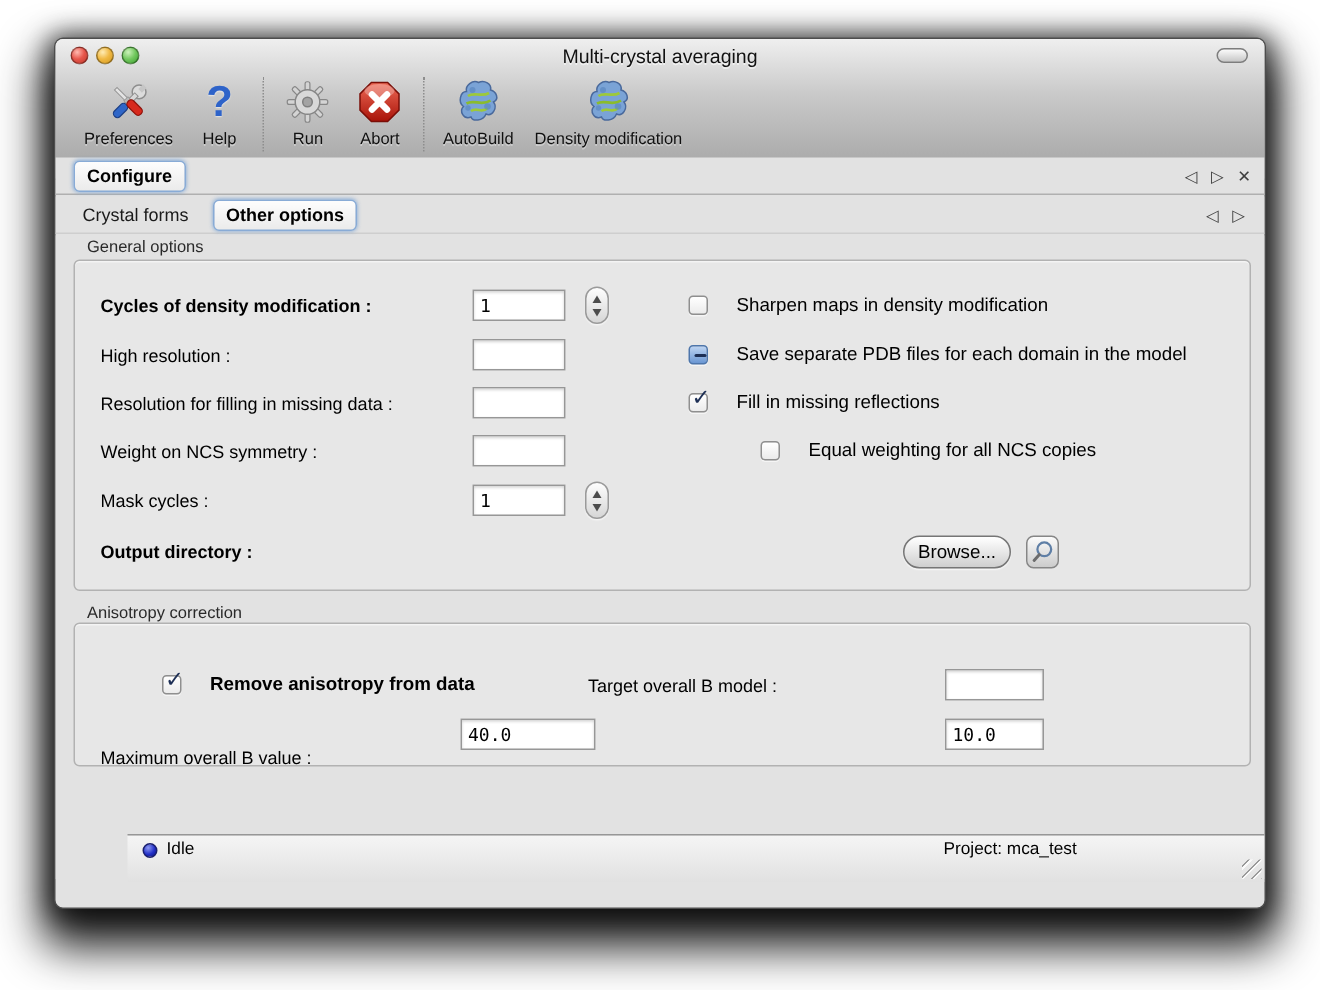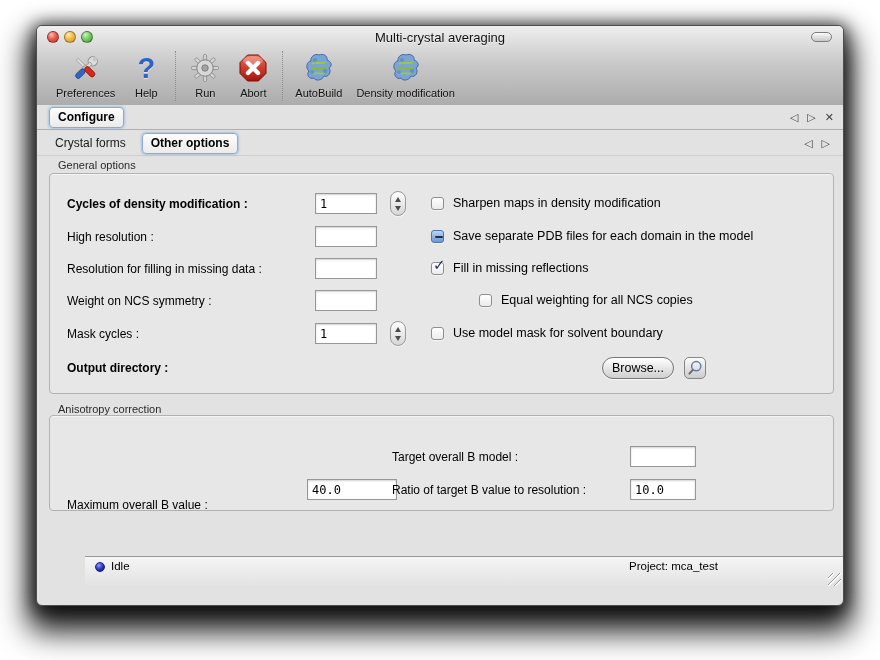--- a/index.html
+++ b/index.html
@@ -68,21 +68,21 @@
             box-shadow:inset 0 1px 2px rgba(0,0,0,.18); border-radius:0; }
   .stepper { position:absolute; width:16px; height:25px; border:1px solid #9a9a9a;
              border-radius:8px; background:linear-gradient(#fefefe,#d6d6d6);
              display:flex; flex-direction:column; align-items:center; justify-content:center;
              gap:4px; box-shadow:0 1px 1px rgba(255,255,255,.6); }
   .tri-up { width:0; height:0; border-left:3.5px solid transparent;
             border-right:3.5px solid transparent; border-bottom:5px solid #4c4c4c; }
   .tri-dn { width:0; height:0; border-left:3.5px solid transparent;
             border-right:3.5px solid transparent; border-top:5px solid #4c4c4c; }
 
-  .cbrow { position:absolute; display:flex; align-items:center; gap:9px; height:16px; }
+  .cbrow { position:absolute; display:flex; align-items:center; gap:19px; height:16px;margin-left:28px; }
   .cb { width:13px; height:13px; border:1px solid #8f8f8f; border-radius:3px;
         background:linear-gradient(#ffffff,#ebebeb); position:relative; flex:0 0 auto;
         box-shadow:0 1px 0 rgba(255,255,255,.6); }
   .cb.checked::after { content:"✓"; position:absolute; left:1px; top:-7px;
         font-size:15px; font-weight:bold; color:#1d2f55;
         font-family:"DejaVu Sans",sans-serif; }
   .cb.mixed { background:linear-gradient(#bdd4f2,#6b97d3); border-color:#4e76ab; }
   .cb.mixed::after { content:""; position:absolute; left:2.5px; top:5px;
         width:8px; height:2.5px; background:#1d2f55; border-radius:1px; }
   .cb-label { font-size:12.5px; color:#000; white-space:nowrap; }
@@ -280,46 +280,45 @@
         <span class="cb-label">Save separate PDB files for each domain in the model</span>
       </div>
       <div class="cbrow" style="left:381px; top:86px;">
         <span class="cb checked"></span>
         <span class="cb-label">Fill in missing reflections</span>
       </div>
       <div class="cbrow" style="left:381px; top:118px;padding-left:48px;">
         <span class="cb"></span>
         <span class="cb-label">Equal weighting for all NCS copies</span>
       </div>
-      <div class="cbrow" style="left:381px; top:151px;">
-        <span class="cb"></span>
-        <span class="cb-label">Use model mask for solvent boundary</span>
-      </div>
 
       <div class="lbl bold" style="left:17px; top:187px;">Output directory :</div>
       <div class="btn-capsule" style="left:552px; top:183px; width:72px;">Browse...</div>
       <div class="btn-square" style="left:634px; top:183px;">
         <svg width="18" height="18" viewBox="0 0 18 18">
           <circle cx="10.2" cy="7.2" r="4.6" fill="none" stroke="#5f7fa6" stroke-width="1.5"></circle>
           <line x1="6.8" y1="10.8" x2="3.4" y2="14.6" stroke="#6c6c6c" stroke-width="2" stroke-linecap="round"></line>
         </svg>
       </div>
     </div>
 
     <div class="grp-label" style="left:21px; top:246px;">Anisotropy correction</div>
     <div class="grp-box" style="top:258px; height:96px;">
 
+      <div class="cbrow" style="left:30px; top:32px;">
+        <span class="cb checked"></span>
+        <span class="cb-label bold">Remove anisotropy from data</span>
+      </div>
 
       <div class="lbl" style="left:342px; top:34px;">Target overall B model :</div>
       <input class="tfield" style="left: 580px; top: 30px; width: 66px;" value="">
 
       <div class="lbl" style="left:17px; top:82px;">Maximum overall B value :</div>
       <input class="tfield" style="left: 257px; top: 63px; width: 90px;" value="40.0">
 
-      <div class="lbl" style="left:342px; top:67px;">Ratio of target B value to resolution :</div>
       <input class="tfield" style="left: 580px; top: 63px; width: 66px;" value="10.0">
     </div>
 
   </div>
 
   <div class="statusbar">
     <div class="sphere"></div>
     <div class="st-text">Idle</div>
     <div class="st-project">Project: mca_test</div>
     <div class="grip"></div>

